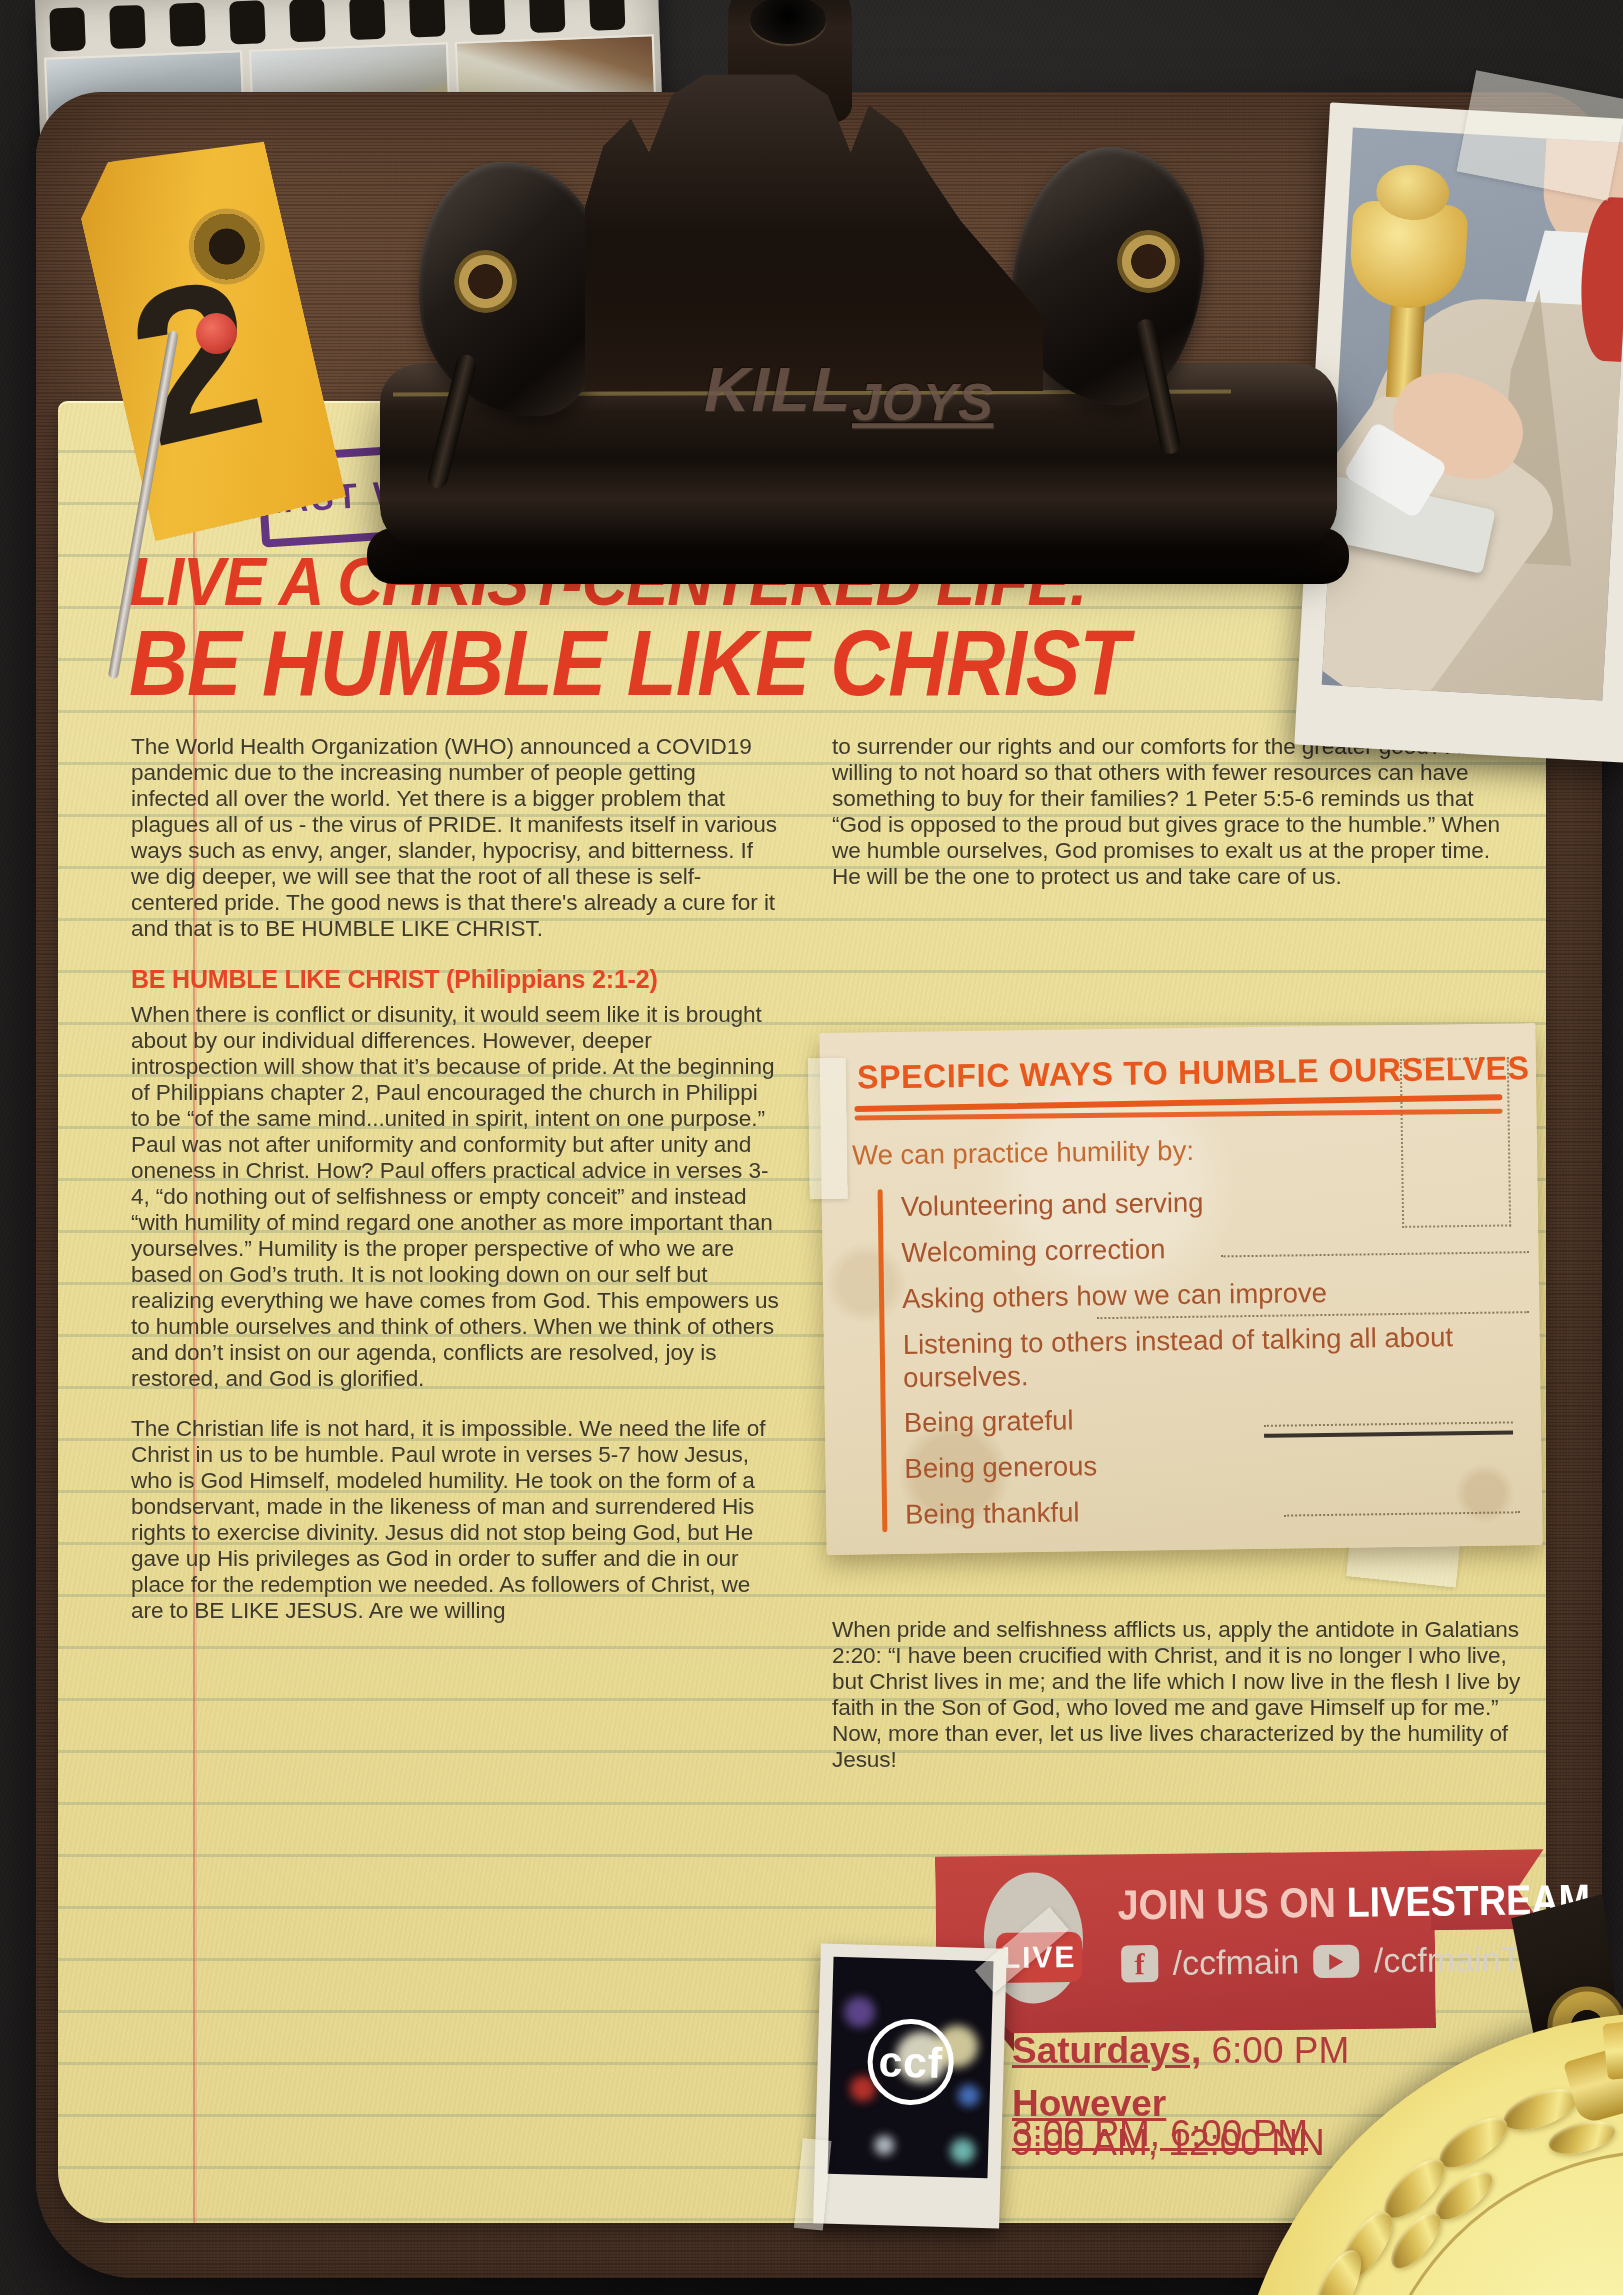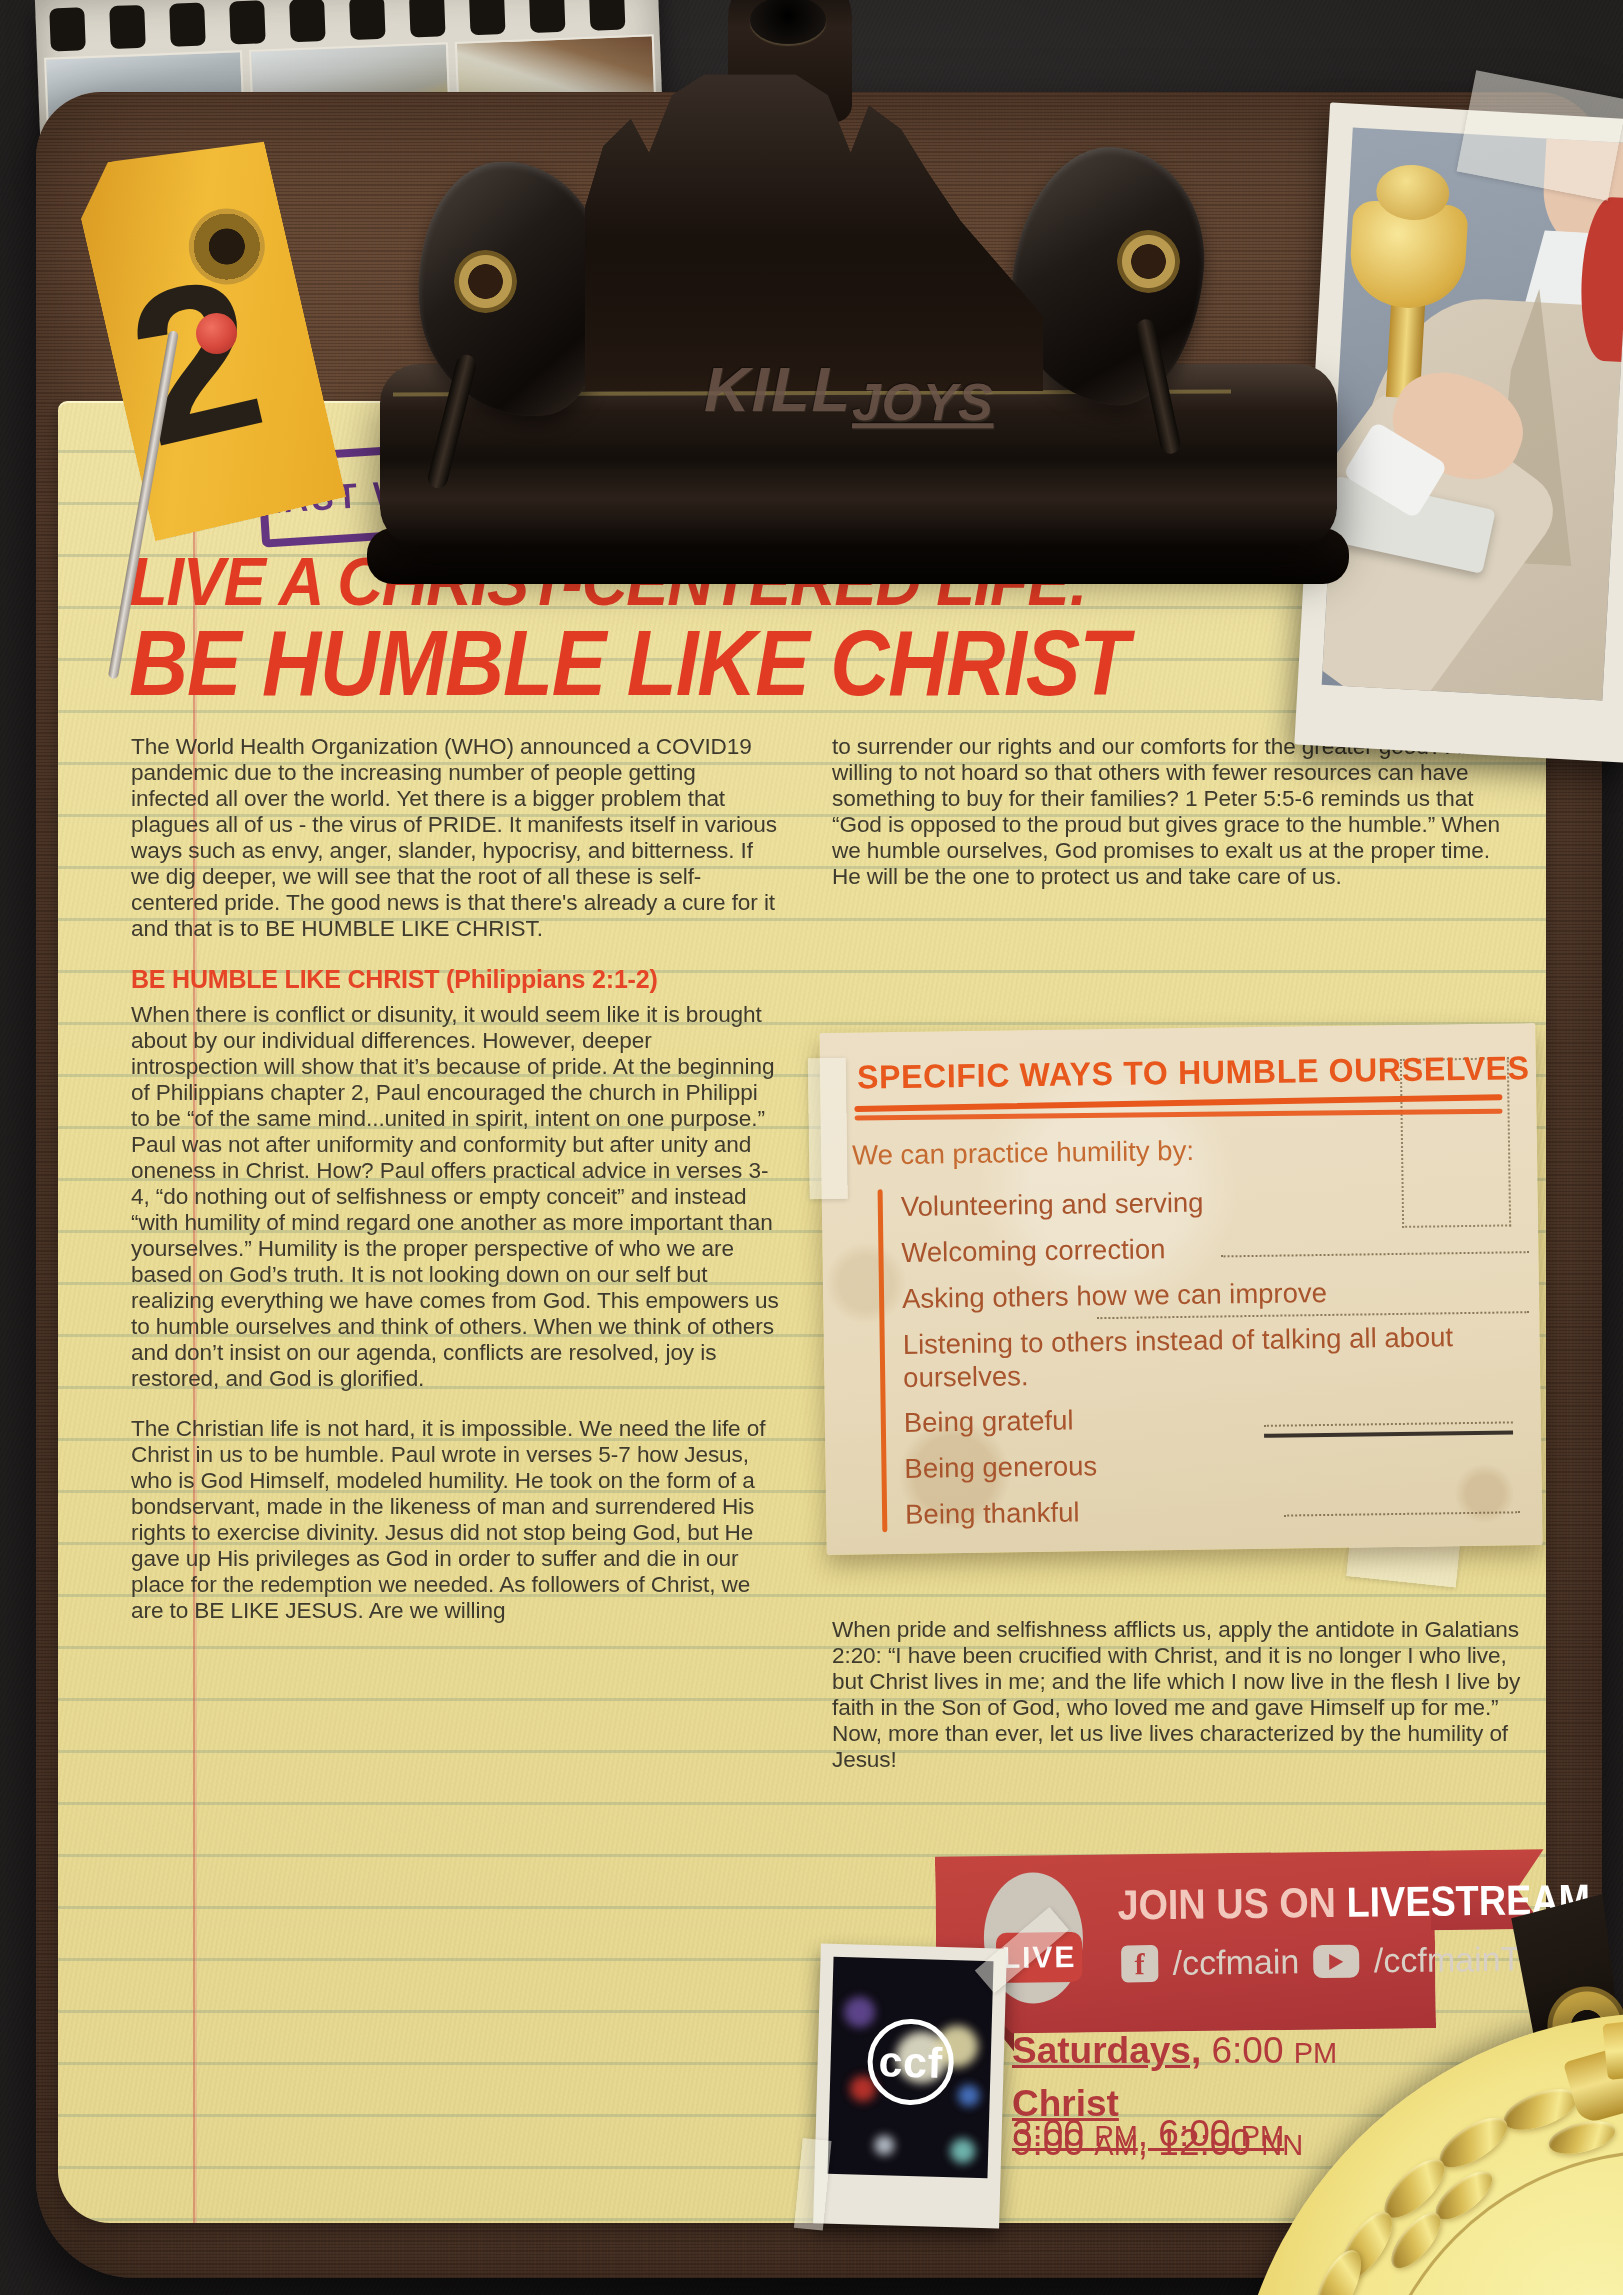--- a/index.html
+++ b/index.html
@@ -109,21 +109,21 @@
   .fb{width:37px;height:37px;border-radius:6.5px;background:#d2cabe;display:flex;align-items:center;justify-content:center;
     color:#b93d3c;font-weight:800;font-size:30px;font-family:"Liberation Serif",serif;}
   .yt{width:46px;height:33px;border-radius:9.2px;background:#d2cabe;display:flex;align-items:center;justify-content:center;}
   .yt i{display:block;width:0;height:0;border-left:14.4px solid #b93d3c;border-top:8.5px solid transparent;border-bottom:8.5px solid transparent;}
   .handle{color:#d8d0c4;font-size:34px;}
 
   
   .sched{position:absolute;left:954px;color:#b23a3c;z-index:6;}
   .s-line{position:absolute;white-space:nowrap;font-size:37px;}
   .s-b{font-weight:800;text-decoration:underline;}
-  .s-sc{font-size:29px;margin-top:27px;}
+  .s-sc{font-size:37px;margin-top:27px;}
   .l1{top:1629px;} .l2{top:1682px;} .l3{top:1721px;} .l4{top:1712px;text-decoration:underline;}
 
   
   .ccf{position:absolute;left:759px;top:1545px;width:186px;height:280px;background:#e9e5da;
     transform:rotate(1.6deg);box-shadow:0 9.2px 19.6px rgba(0,0,0,.45);z-index:8;}
   .ccf-photo{position:absolute;left:13px;top:13px;width:160px;height:217px;background:#0e0c14;overflow:hidden;}
   .bk{position:absolute;border-radius:50%;filter:blur(4.6px);opacity:.85;}
   .bk1{left:65px;top:72px;width:52px;height:52px;background:#f5f2d8;}
   .bk2{left:105px;top:65px;width:42px;height:42px;background:#efe6b0;}
   .bk3{left:19.6px;top:118px;width:26px;height:26px;background:#d2382e;}
@@ -329,21 +329,21 @@
         <div class="handle">/ccfmain</div>
         <div class="yt">
             <i></i>
           </div>
         <div class="handle">/ccfmainTV</div>
       </div>
     </div>
 
     <div class="sched">
       <div class="s-line l1"><span class="s-b">Saturdays,</span><span> 6:00 </span><span class="s-sc">PM</span></div>
-      <div class="s-line l2 s-b">Christ</div>
+      <div class="s-line l2 s-b">However</div>
       <div class="s-line l3"><span>9:00 </span><span class="s-sc">AM</span><span>, 12:00 </span><span class="s-sc">NN</span></div>
       <div class="s-line l4"><span>3:00 </span><span class="s-sc">PM</span><span>, 6:00 </span><span class="s-sc">PM</span></div>
     </div>
 
     <div class="ccf">
       <div class="ccf-photo">
         <div class="bk bk1"></div>
         <div class="bk bk2"></div>
         <div class="bk bk3"></div>
         <div class="bk bk4"></div>

